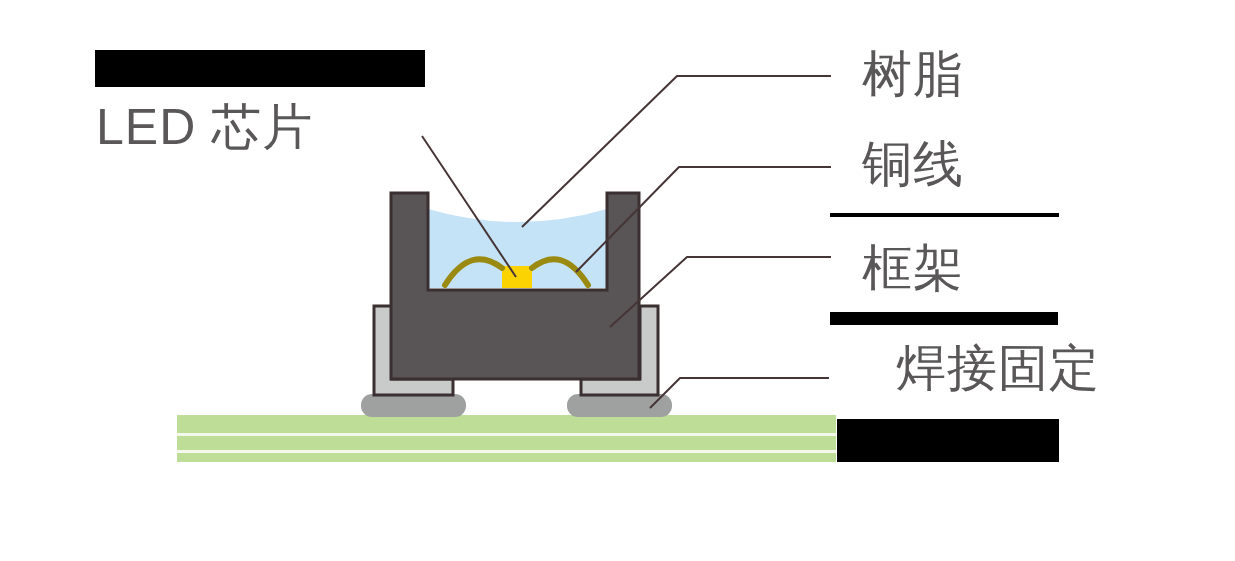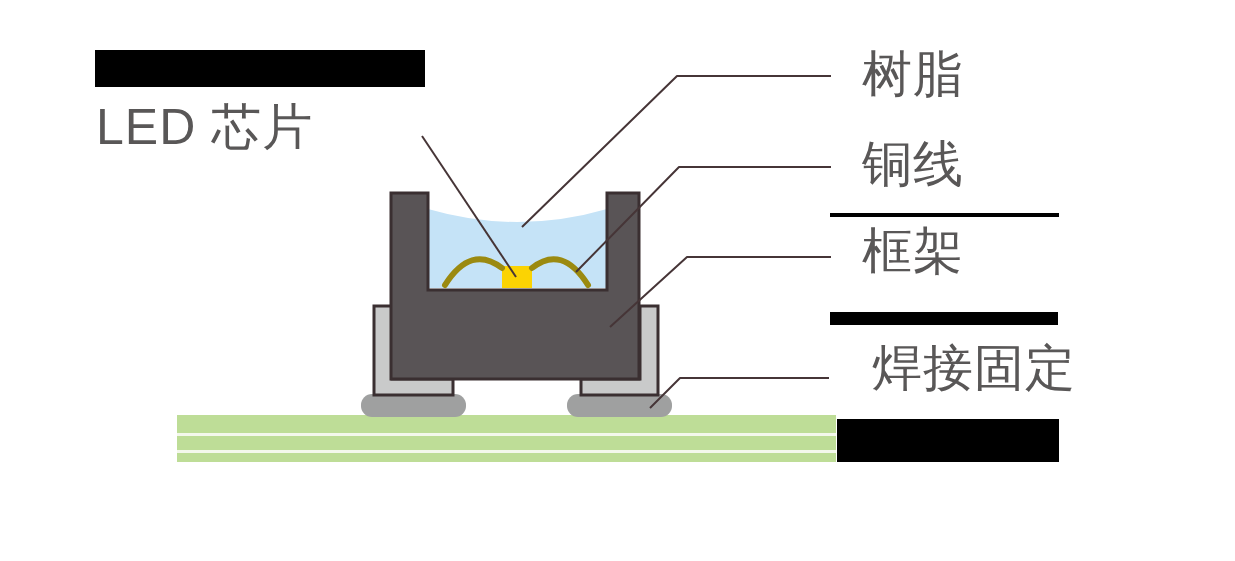--- a/index.html
+++ b/index.html
@@ -19,22 +19,22 @@
     white-space:nowrap;
     letter-spacing:1px;
     z-index:4;
   }
   
   .bar-top{left:95px;top:50px;width:330px;height:37px;z-index:2;}
   .led-label{left:96px;top:99px;}
   
   .lbl-resin{left:862px;top:46px;}
   .lbl-copper{left:862px;top:136px;}
-  .lbl-frame{left:862px;top:223px;}
-  .lbl-solder{left:872px;top:340px;}
+  .lbl-frame{left:862px;top:240px;}
+  .lbl-solder{left:896px;top:340px;}
   .rule-1{left:830px;top:213px;width:229px;height:4px;z-index:2;}
   .rule-2{left:830px;top:312px;width:228px;height:13px;z-index:2;}
   .block-br{left:837px;top:419px;width:222px;height:86px;z-index:2;}
   
   .board{left:177px;top:415px;width:659px;height:90px;background:var(--board);z-index:1;}
   .board .stripe{position:absolute;left:0;width:659px;height:3px;background:var(--stripe);}
   .stripe-1{top:18px;} .stripe-2{top:35px;} .stripe-3{top:53px;} .stripe-4{top:70px;}
   
   svg#diagram{position:absolute;left:0;top:0;z-index:3;}
   .frame-shape{fill:var(--frame);stroke:var(--outline);stroke-width:3;stroke-linejoin:miter;}

